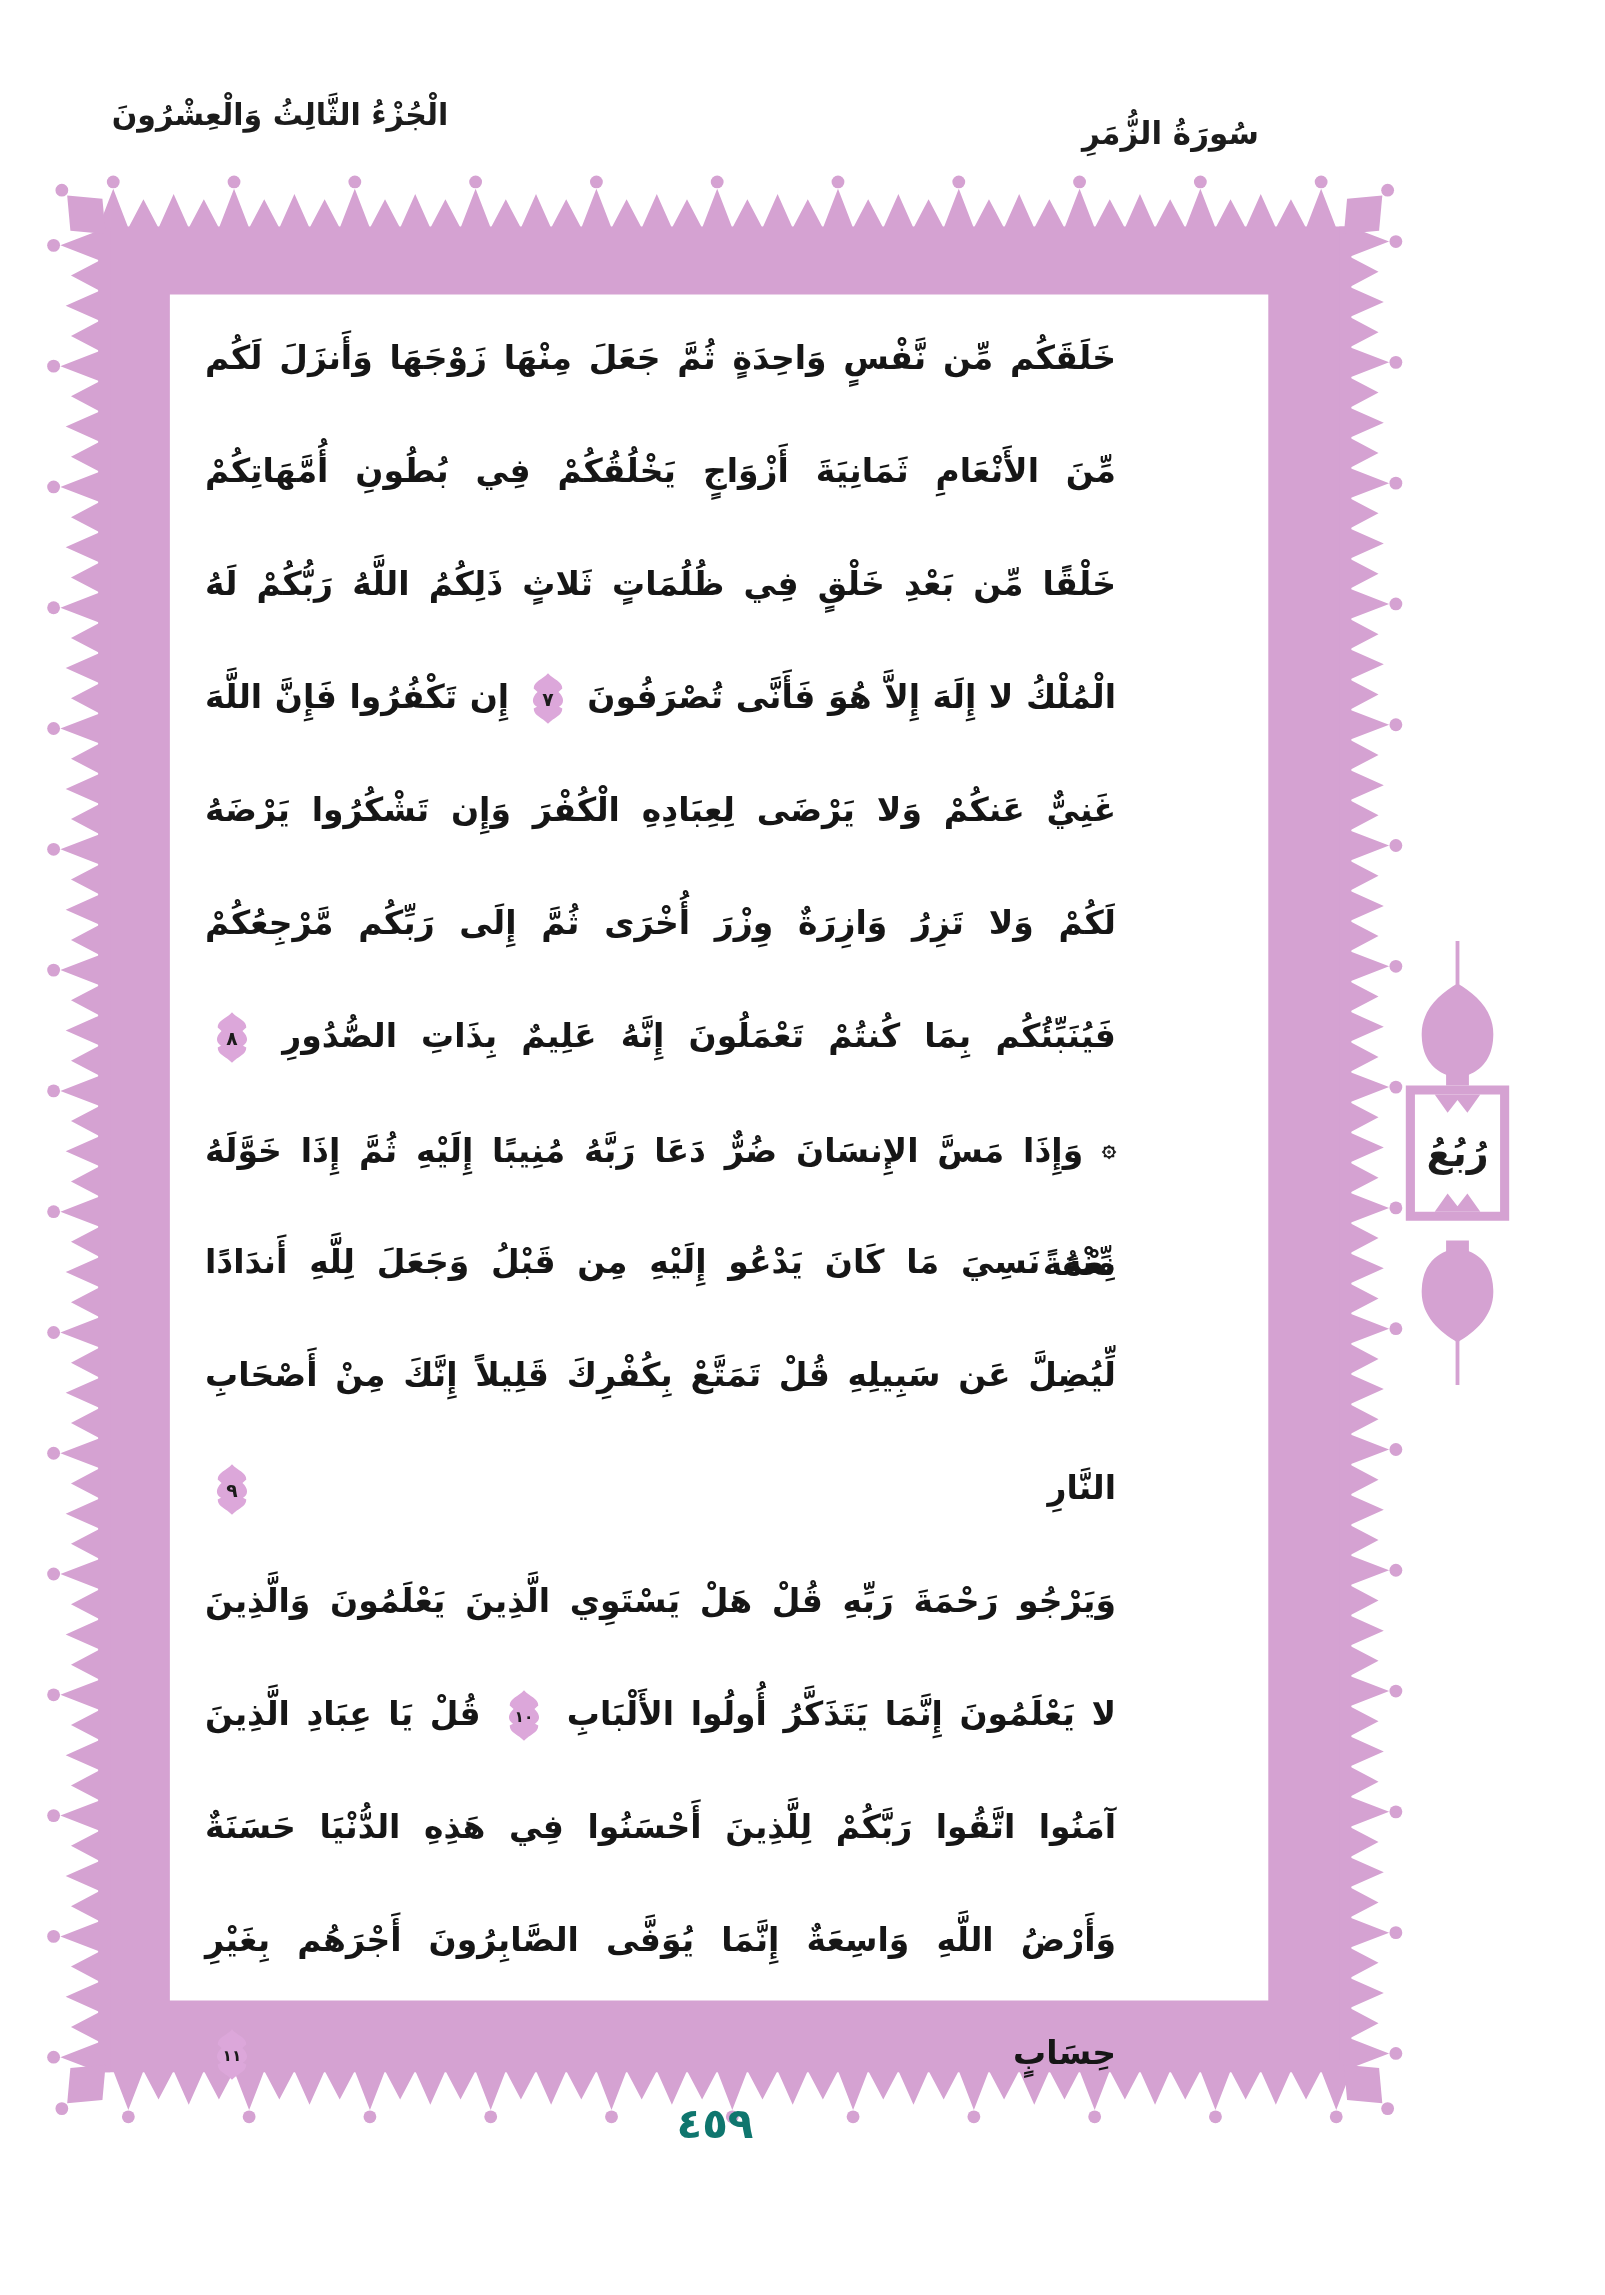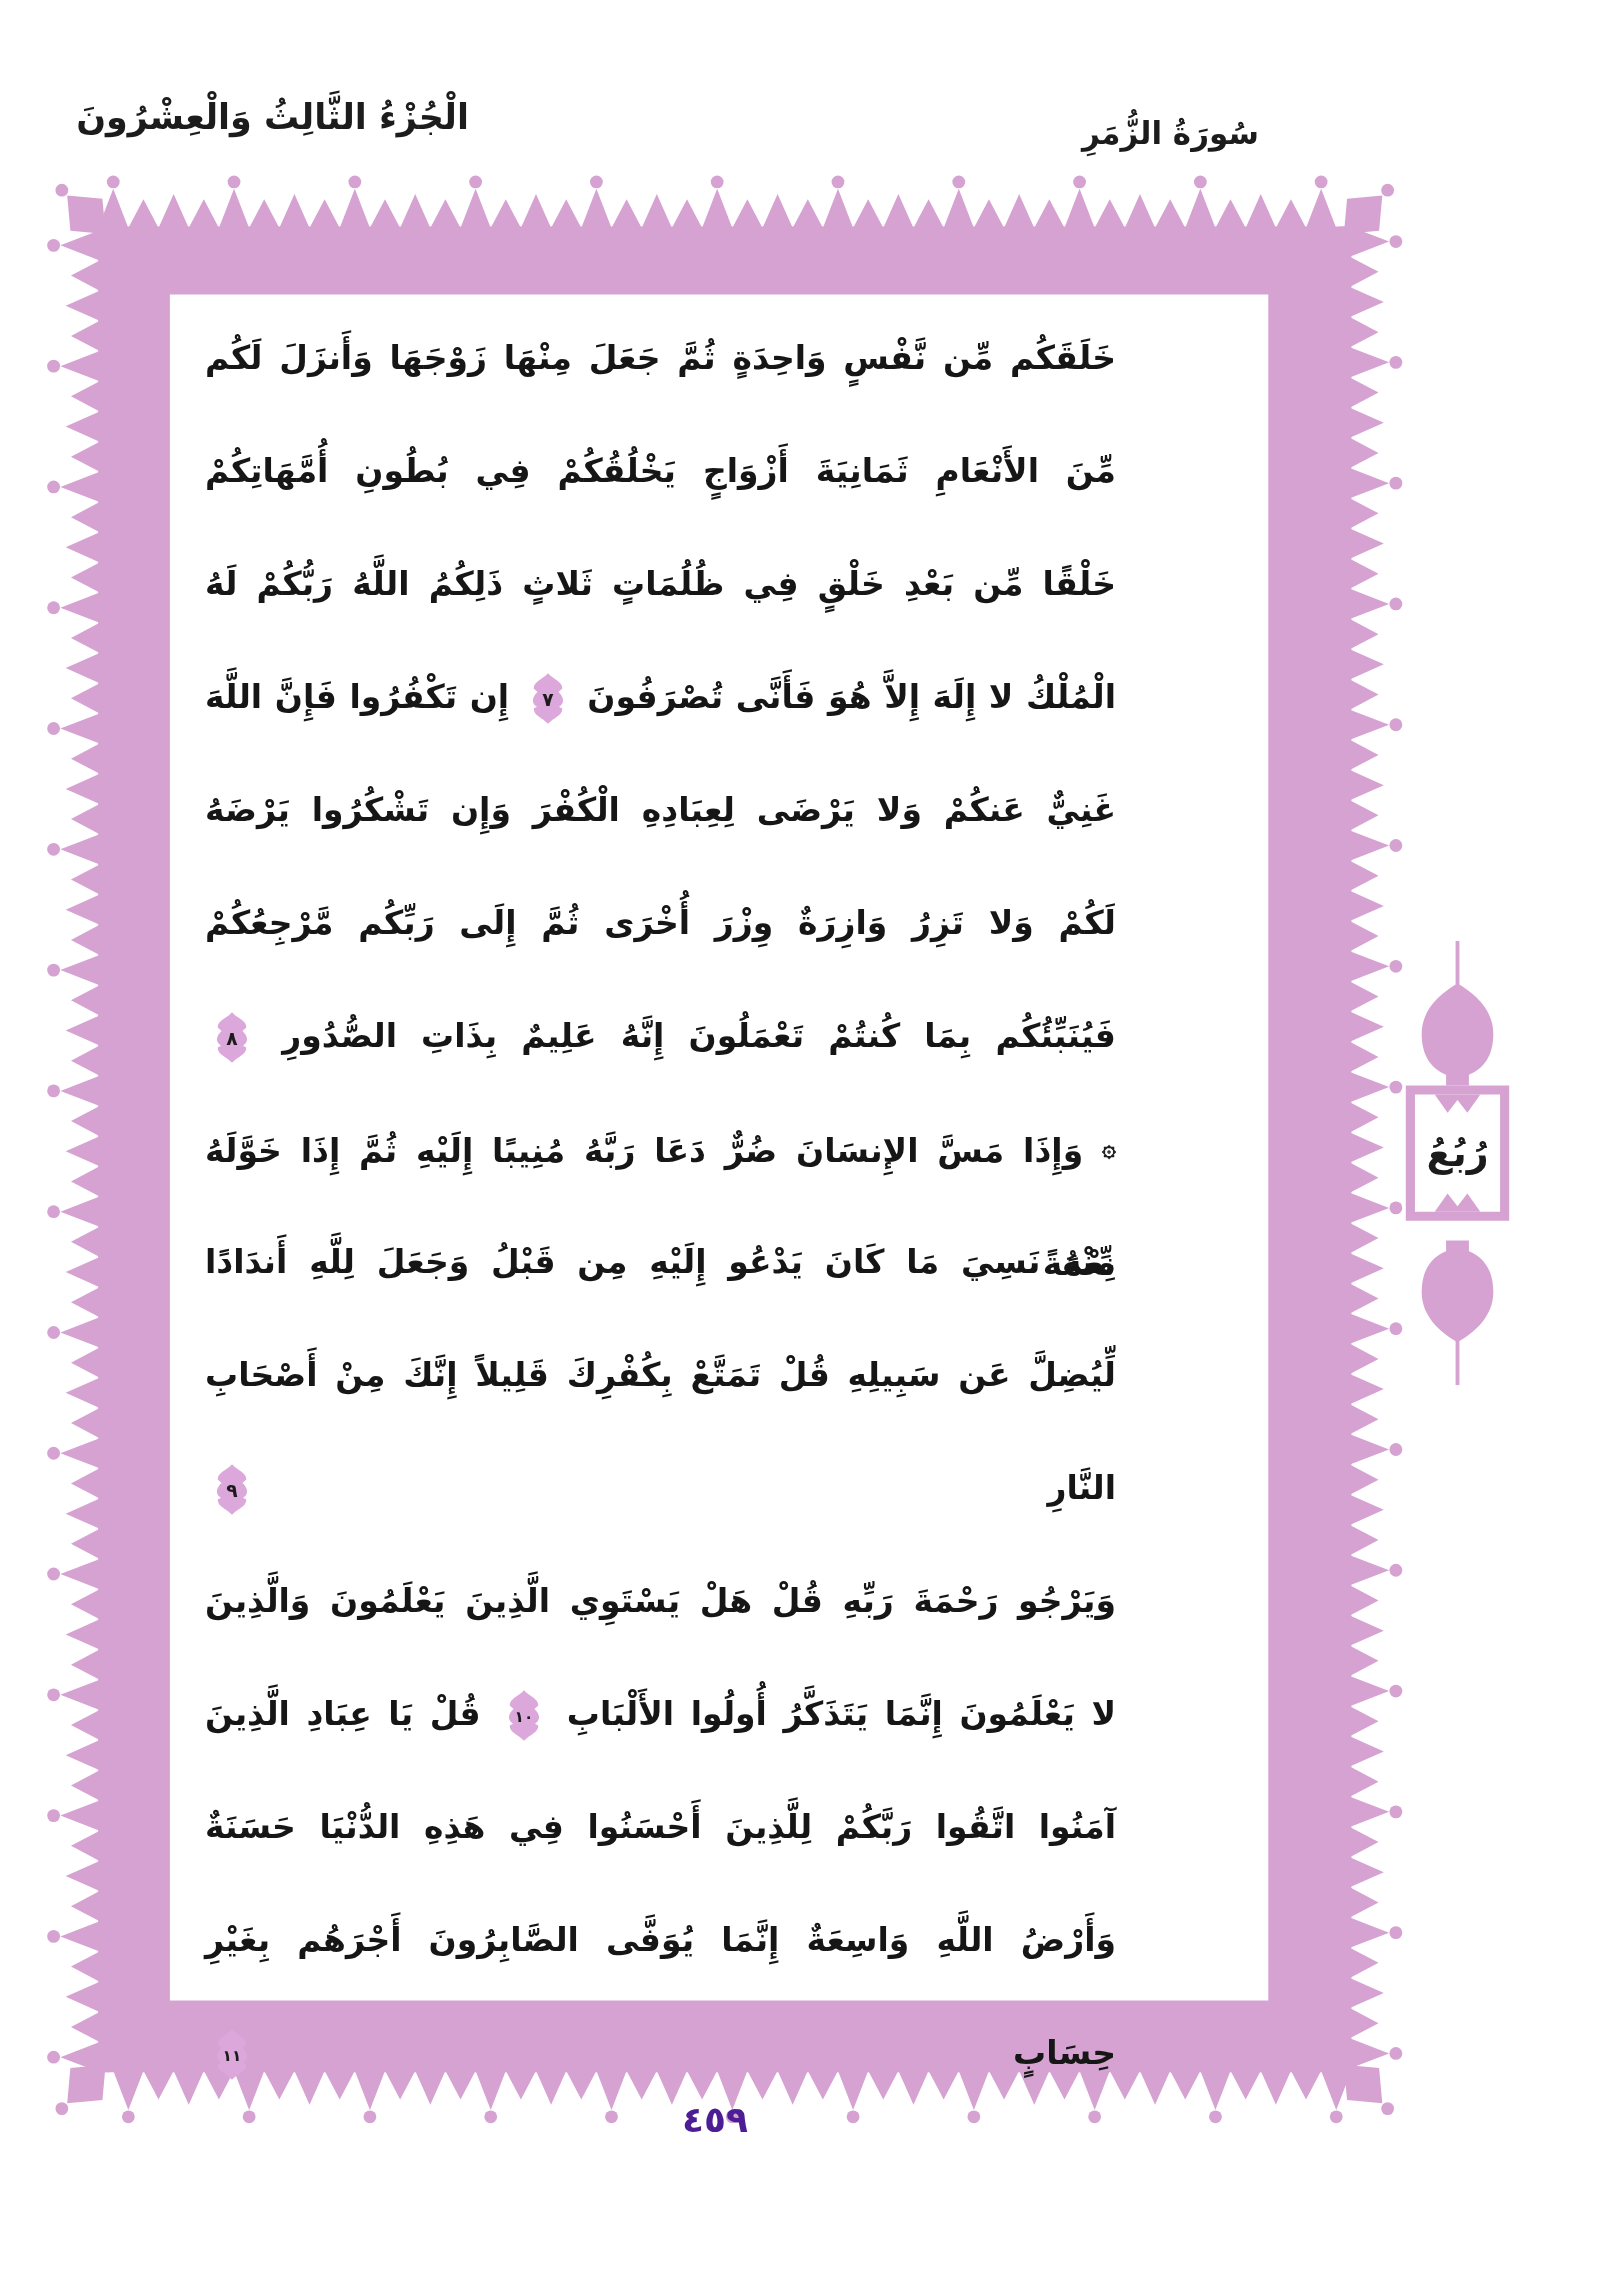--- a/index.html
+++ b/index.html
@@ -7,21 +7,21 @@
     width:1605px;height:2295px;position:relative;overflow:hidden;
     background:#ffffff;
     font-family:"DejaVu Sans",sans-serif;
     color:#191919;
   }
   
   .hdr{
     position:absolute;direction:rtl;text-align:center;
     font-weight:bold;color:#1c1c1c;white-space:nowrap;
   }
-  #header-left{left:91px;top:97px;width:378px;font-size:35px;}
+  #header-left{left:91px;top:97px;width:378px;font-size:30px;}
   #header-right{left:1046px;top:115px;width:249px;font-size:31px;}
   
   #frame-svg{position:absolute;left:0;top:0;z-index:0;}
   
   #text-area{
     position:absolute;left:170px;top:296px;width:981px;height:1705px;
     z-index:1;box-sizing:border-box;padding:4.5px 35px 0 35px;
     direction:rtl;
   }
   .qline{
@@ -36,21 +36,21 @@
   }
   .qline .hizb{font-size:24px;vertical-align:6px;color:#202020;}
   
   #rub-ornament{position:absolute;left:1394px;top:941px;z-index:1;color:#d5a2d2;}
   #rub-ornament text{
     font-family:"DejaVu Sans",sans-serif;font-weight:bold;fill:#1b1b1b;
   }
   
   #page-number{
     position:absolute;left:583px;top:2099px;width:264px;
-    text-align:center;font-size:36px;font-weight:bold;color:#4c1d95;
+    text-align:center;font-size:42px;font-weight:bold;color:#0f766e;
     direction:rtl;
   }
 </style>
 </head>
 <body>
 
 <svg id="frame-svg" width="1605" height="2295" viewBox="0 0 2126 3040" aria-hidden="true">
     <path fill-rule="evenodd" fill="#d5a2d2" d="M130,300 H1790 V2745 H130 Z M225,390 H1680 V2650 H225 Z"></path>
     <g transform="translate(130,302)" fill="#d5a2d2">
       <path d="M0,0 L20,-52 L40,0 L60,-38 L80,0 L100,-45 L120,0 L140,-38 L160,0 L180,-52 L200,0 L220,-38 L240,0 L260,-45 L280,0 L300,-38 L320,0 L340,-52 L360,0 L380,-38 L400,0 L420,-45 L440,0 L460,-38 L480,0 L500,-52 L520,0 L540,-38 L560,0 L580,-45 L600,0 L620,-38 L640,0 L660,-52 L680,0 L700,-38 L720,0 L740,-45 L760,0 L780,-38 L800,0 L820,-52 L840,0 L860,-38 L880,0 L900,-45 L920,0 L940,-38 L960,0 L980,-52 L1000,0 L1020,-38 L1040,0 L1060,-45 L1080,0 L1100,-38 L1120,0 L1140,-52 L1160,0 L1180,-38 L1200,0 L1220,-45 L1240,0 L1260,-38 L1280,0 L1300,-52 L1320,0 L1340,-38 L1360,0 L1380,-45 L1400,0 L1420,-38 L1440,0 L1460,-52 L1480,0 L1500,-38 L1520,0 L1540,-45 L1560,0 L1580,-38 L1600,0 L1620,-52 L1640,0 L1660,0 L1660,14 L0,14 Z"></path>

